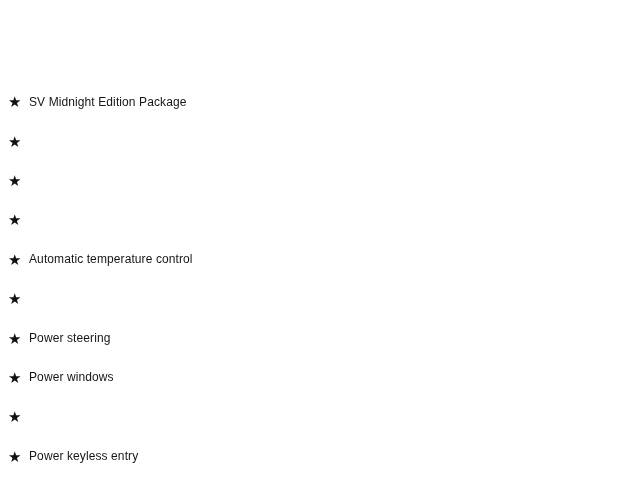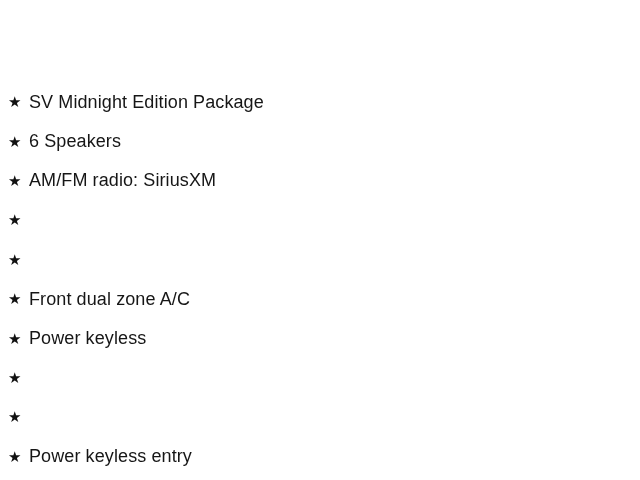--- a/index.html
+++ b/index.html
@@ -30,58 +30,57 @@
       display: inline-block;
       width: 13px;
       margin-right: 8px;
       font-size: 15px;
       line-height: 1;
       color: #111111;
       text-align: left;
       flex: 0 0 auto;
     }
     .label {
-      font-size: 18px;
+      font-size: 12px;
       line-height: 1;
       color: #161616;
       letter-spacing: 0.1px;
     }
   </style>
 </head>
 <body>
 
 <div class="features">
     <div class="feature-row">
       <span class="star">★</span>
       <span class="label">SV Midnight Edition Package</span>
     </div>
     <div class="feature-row">
       <span class="star">★</span>
-      <span class="label">6 Speakers</span>
-    </div>
-    <div class="feature-row">
-      <span class="star">★</span>
-      <span class="label">AM/FM radio: SiriusXM</span>
     </div>
     <div class="feature-row">
       <span class="star">★</span>
     </div>
     <div class="feature-row">
       <span class="star">★</span>
     </div>
     <div class="feature-row">
       <span class="star">★</span>
-      <span class="label">Front dual zone A/C</span>
+      <span class="label">Automatic temperature control</span>
     </div>
     <div class="feature-row">
       <span class="star">★</span>
-      <span class="label">Power keyless</span>
     </div>
     <div class="feature-row">
       <span class="star">★</span>
+      <span class="label">Power steering</span>
+    </div>
+    <div class="feature-row">
+      <span class="star">★</span>
+      <span class="label">Power windows</span>
     </div>
     <div class="feature-row">
       <span class="star">★</span>
     </div>
     <div class="feature-row">
       <span class="star">★</span>
       <span class="label">Power keyless entry</span>
     </div>
   </div>
 

